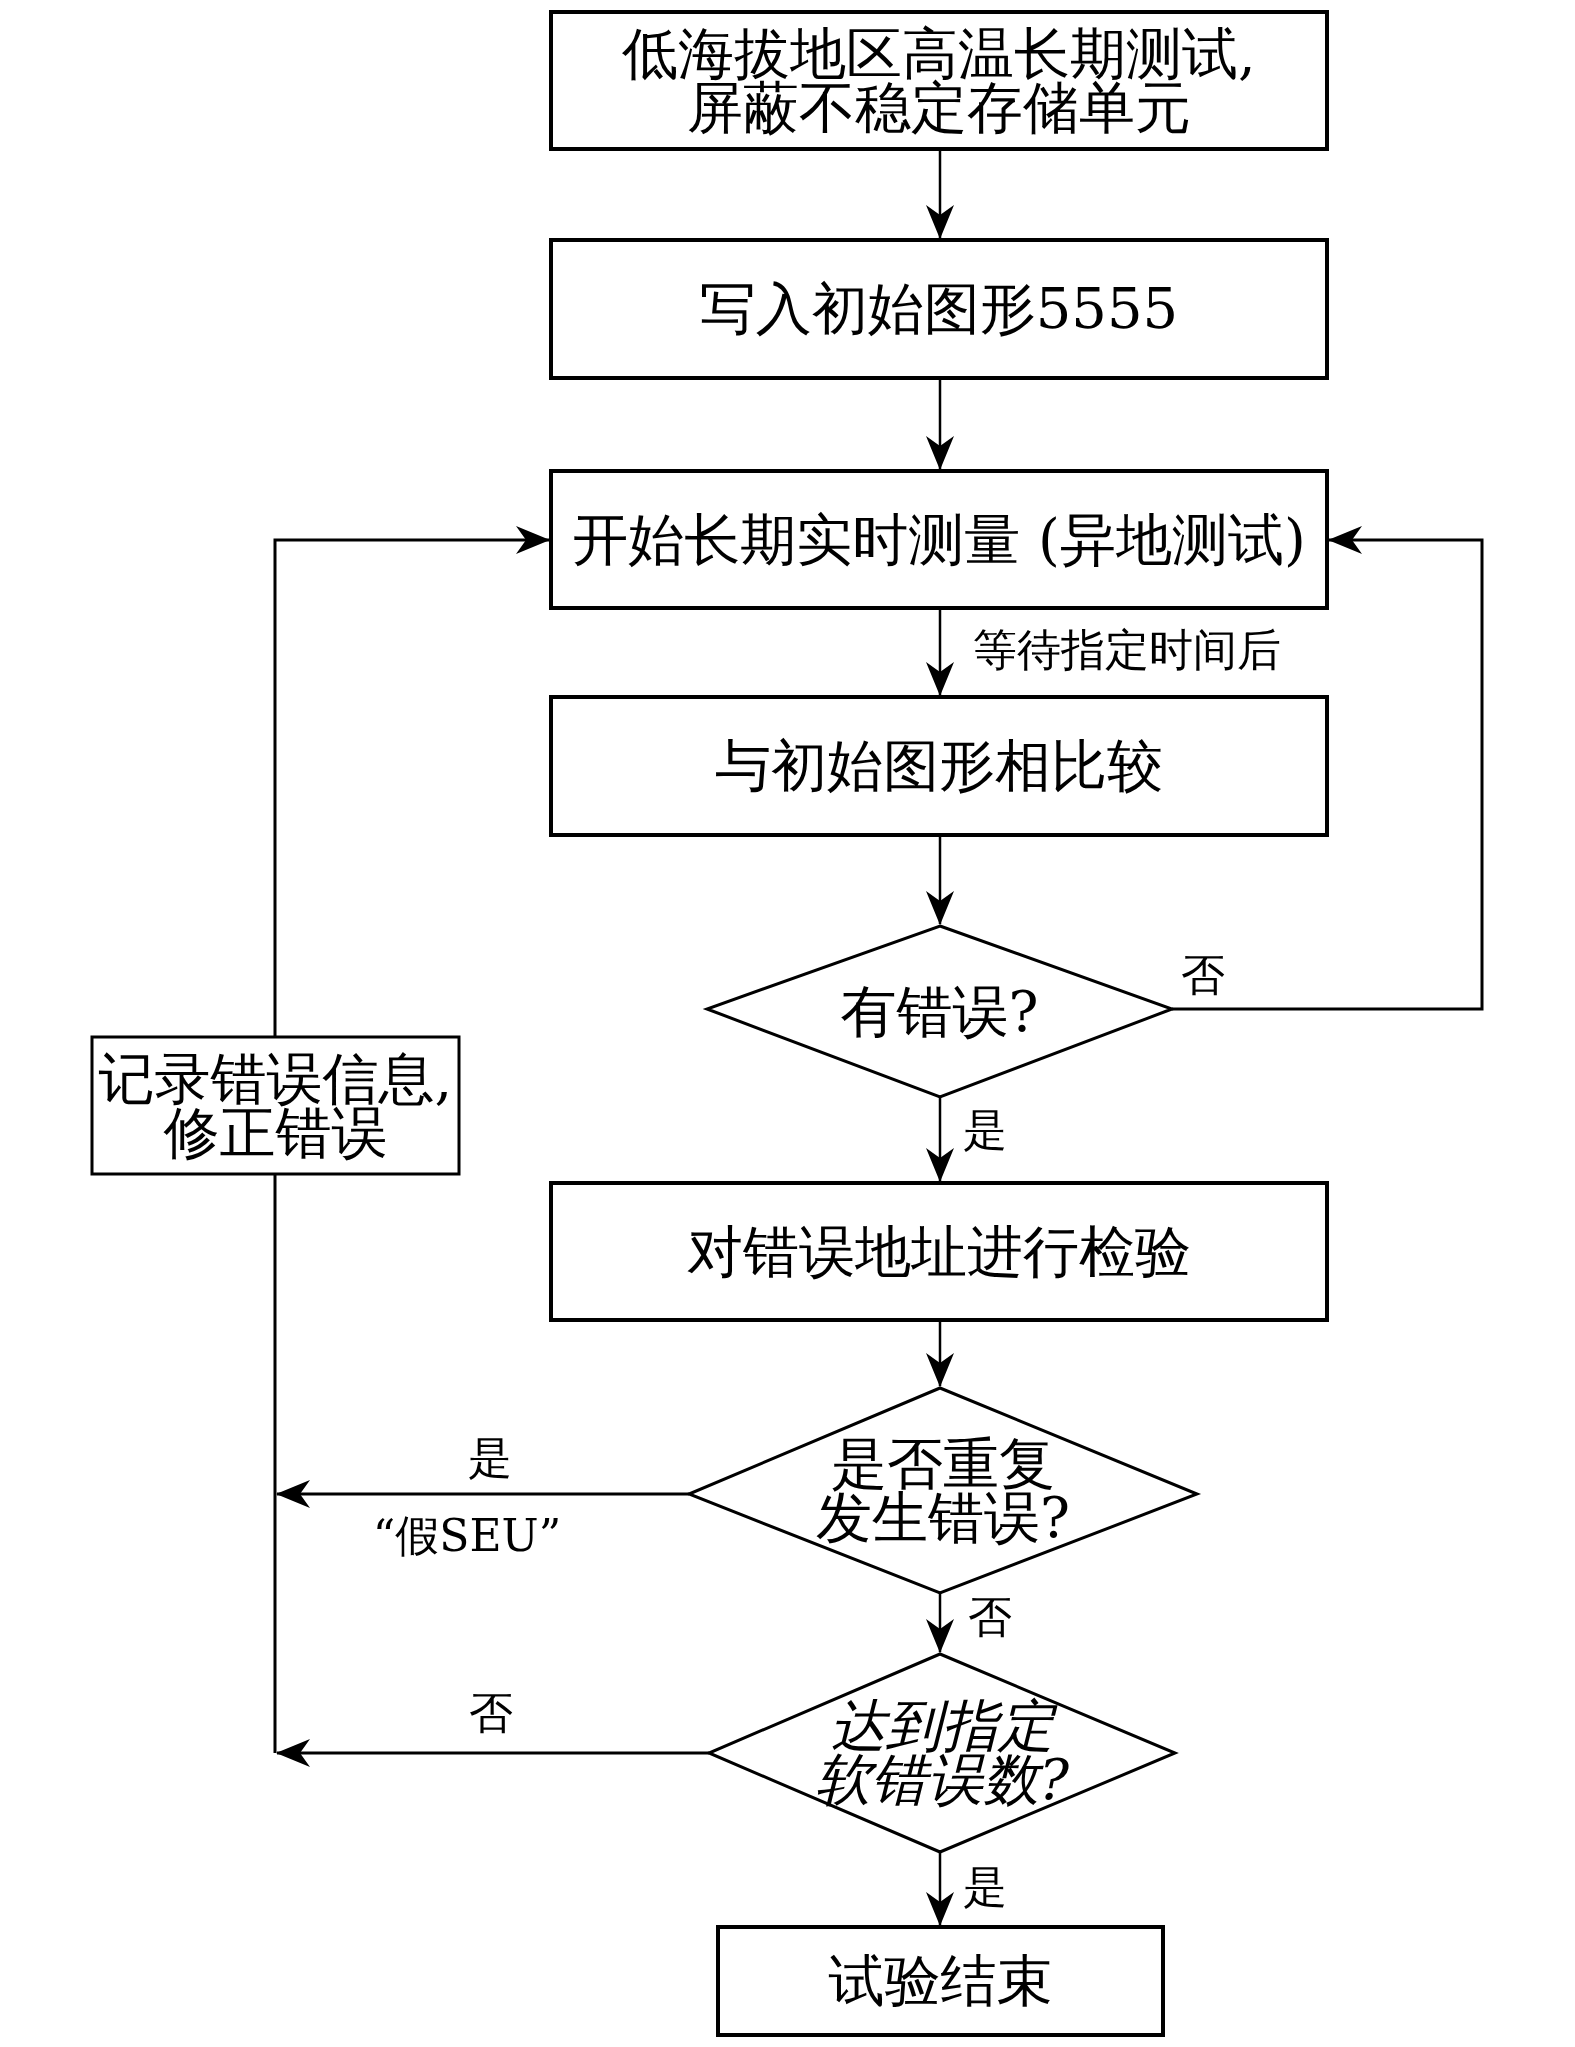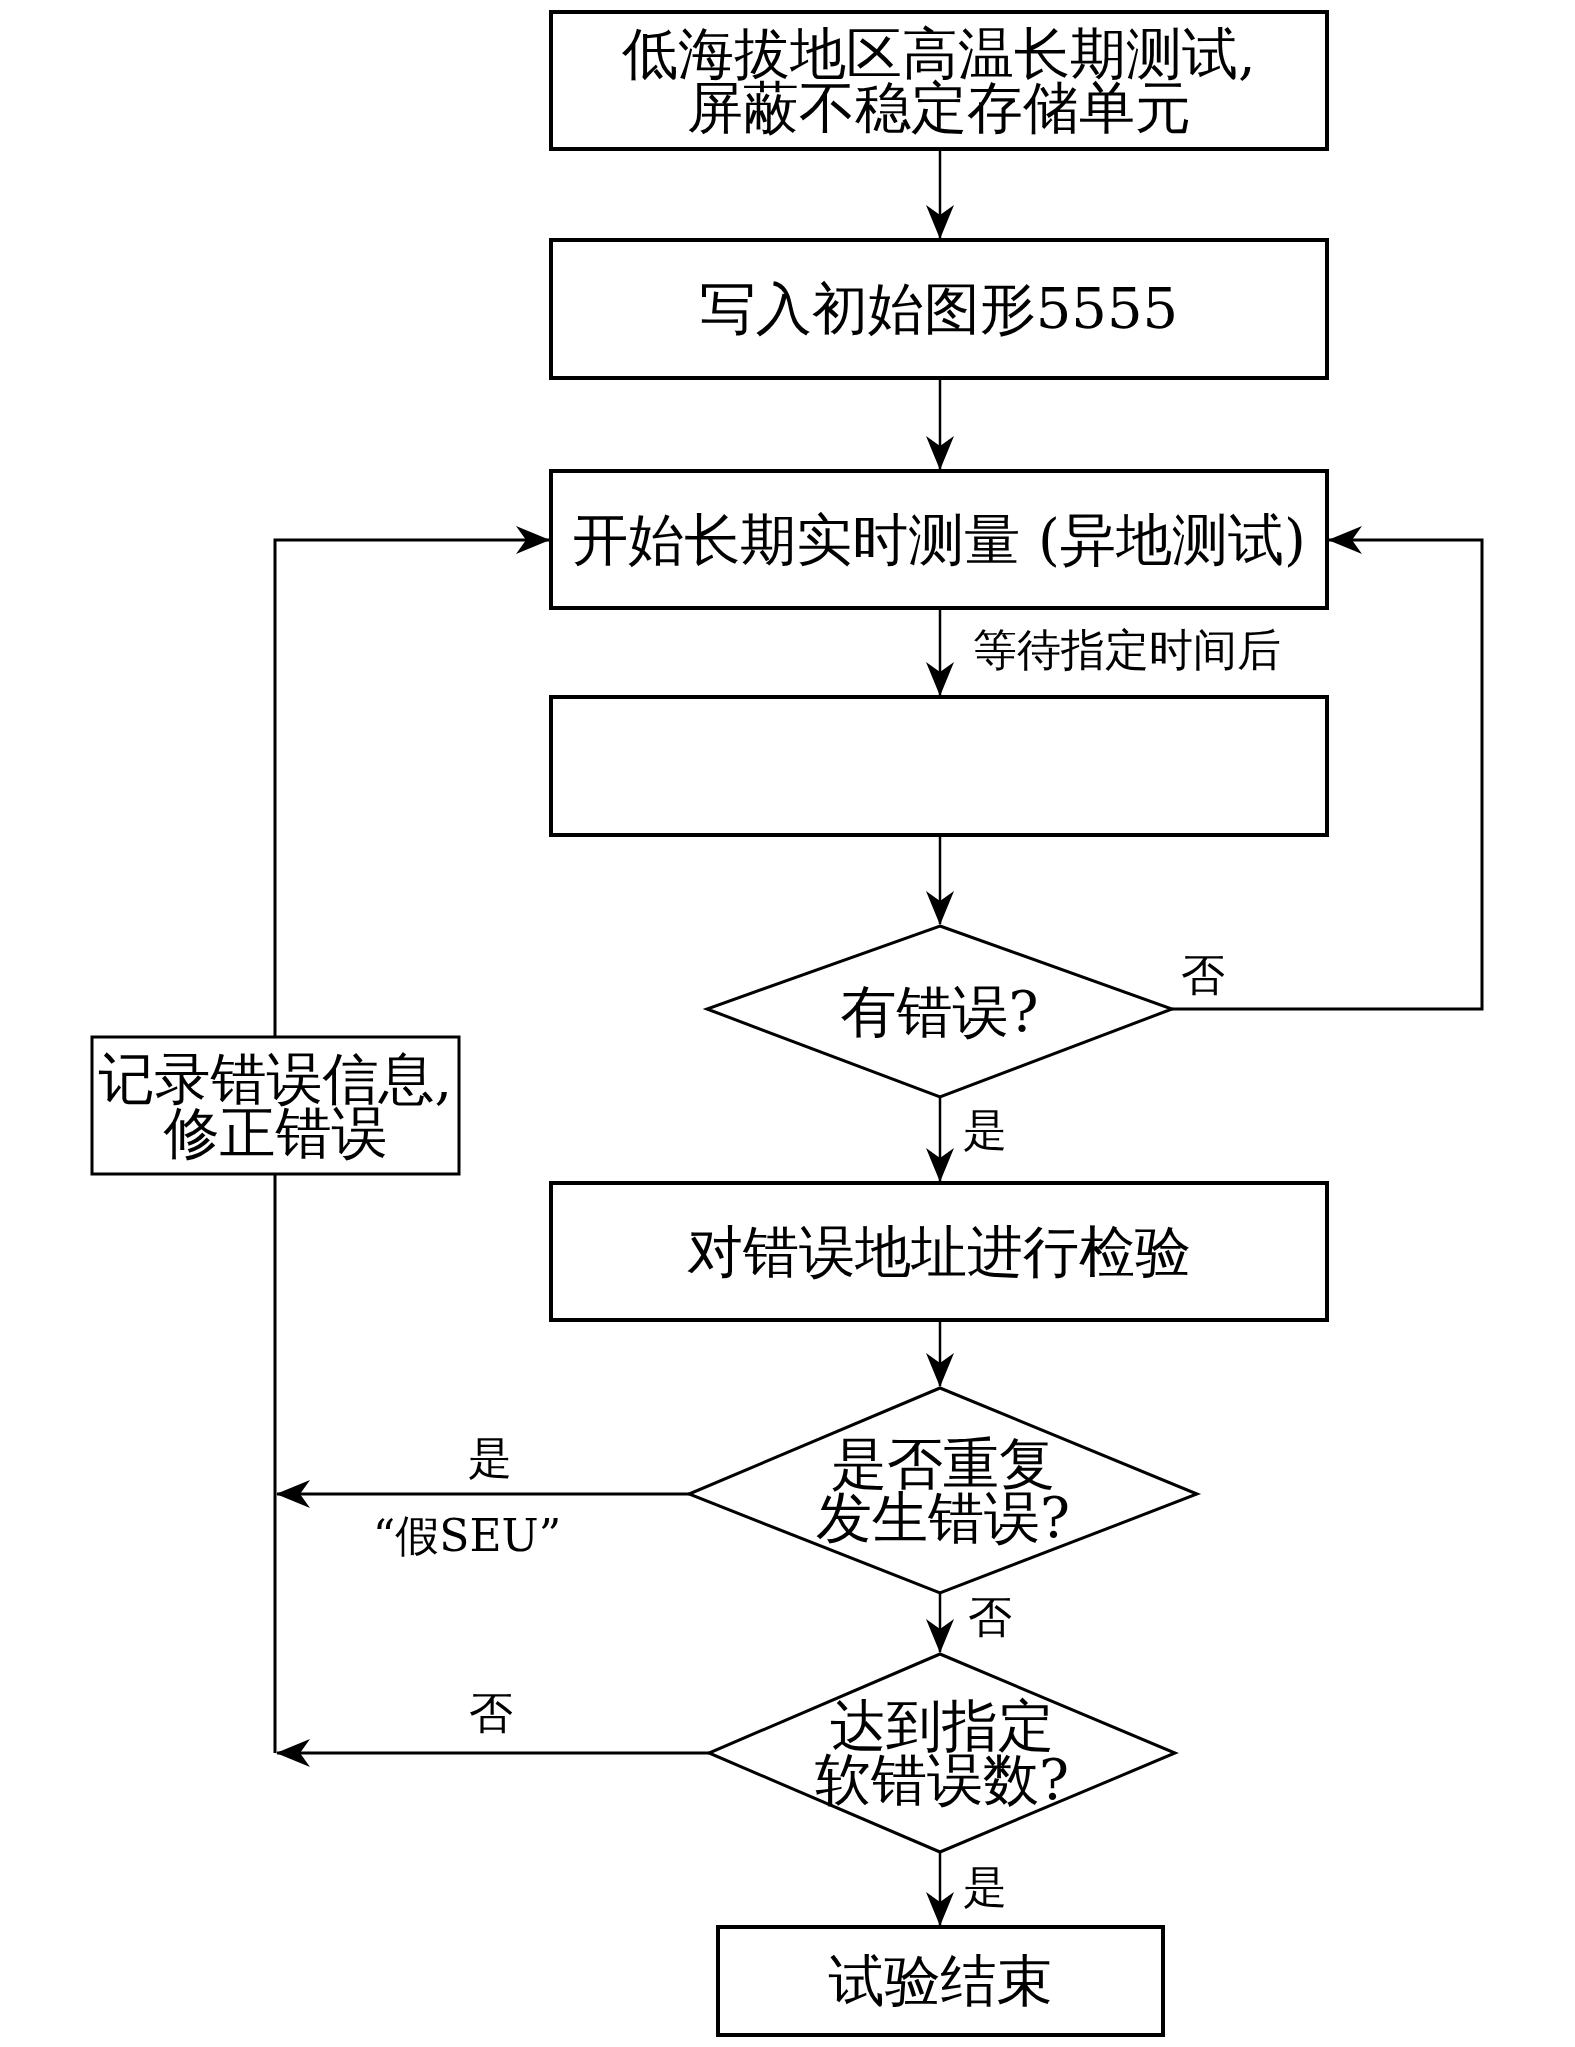--- a/index.html
+++ b/index.html
@@ -59,32 +59,33 @@
   <span>低海拔地区高温长期测试,</span>
   <span>屏蔽不稳定存储单元</span>
 </div>
 <div class="node-text" style="left:551px; top:240px; width:776px; height:138px;">
   <span>写入初始图形5555</span>
 </div>
 <div class="node-text" style="left:551px; top:471px; width:776px; height:137px;">
   <span>开始长期实时测量 (异地测试)</span>
 </div>
 <div class="node-text" style="left:551px; top:697px; width:776px; height:138px;">
+  <span>与初始图形相比较</span>
 </div>
 <div class="node-text" style="left:707px; top:926px; width:465px; height:171px;">
   <span>有错误?</span>
 </div>
 <div class="node-text" style="left:551px; top:1183px; width:776px; height:137px;">
   <span>对错误地址进行检验</span>
 </div>
 <div class="node-text" style="left:689px; top:1388px; width:508px; height:205px;">
   <span>是否重复</span>
   <span>发生错误?</span>
 </div>
-<div class="node-text" style="left:709px; top:1654px; width:466px; height:198px;">
+<div class="node-text" style="left:709px; top:1654px; width:466px; height:198px;font-style:italic;">
   <span>达到指定</span>
   <span>软错误数?</span>
 </div>
 <div class="node-text" style="left:718px; top:1927px; width:445px; height:108px;">
   <span>试验结束</span>
 </div>
 <div class="node-text" style="left:92px; top:1037px; width:367px; height:137px;">
   <span>记录错误信息,</span>
   <span>修正错误</span>
 </div>

